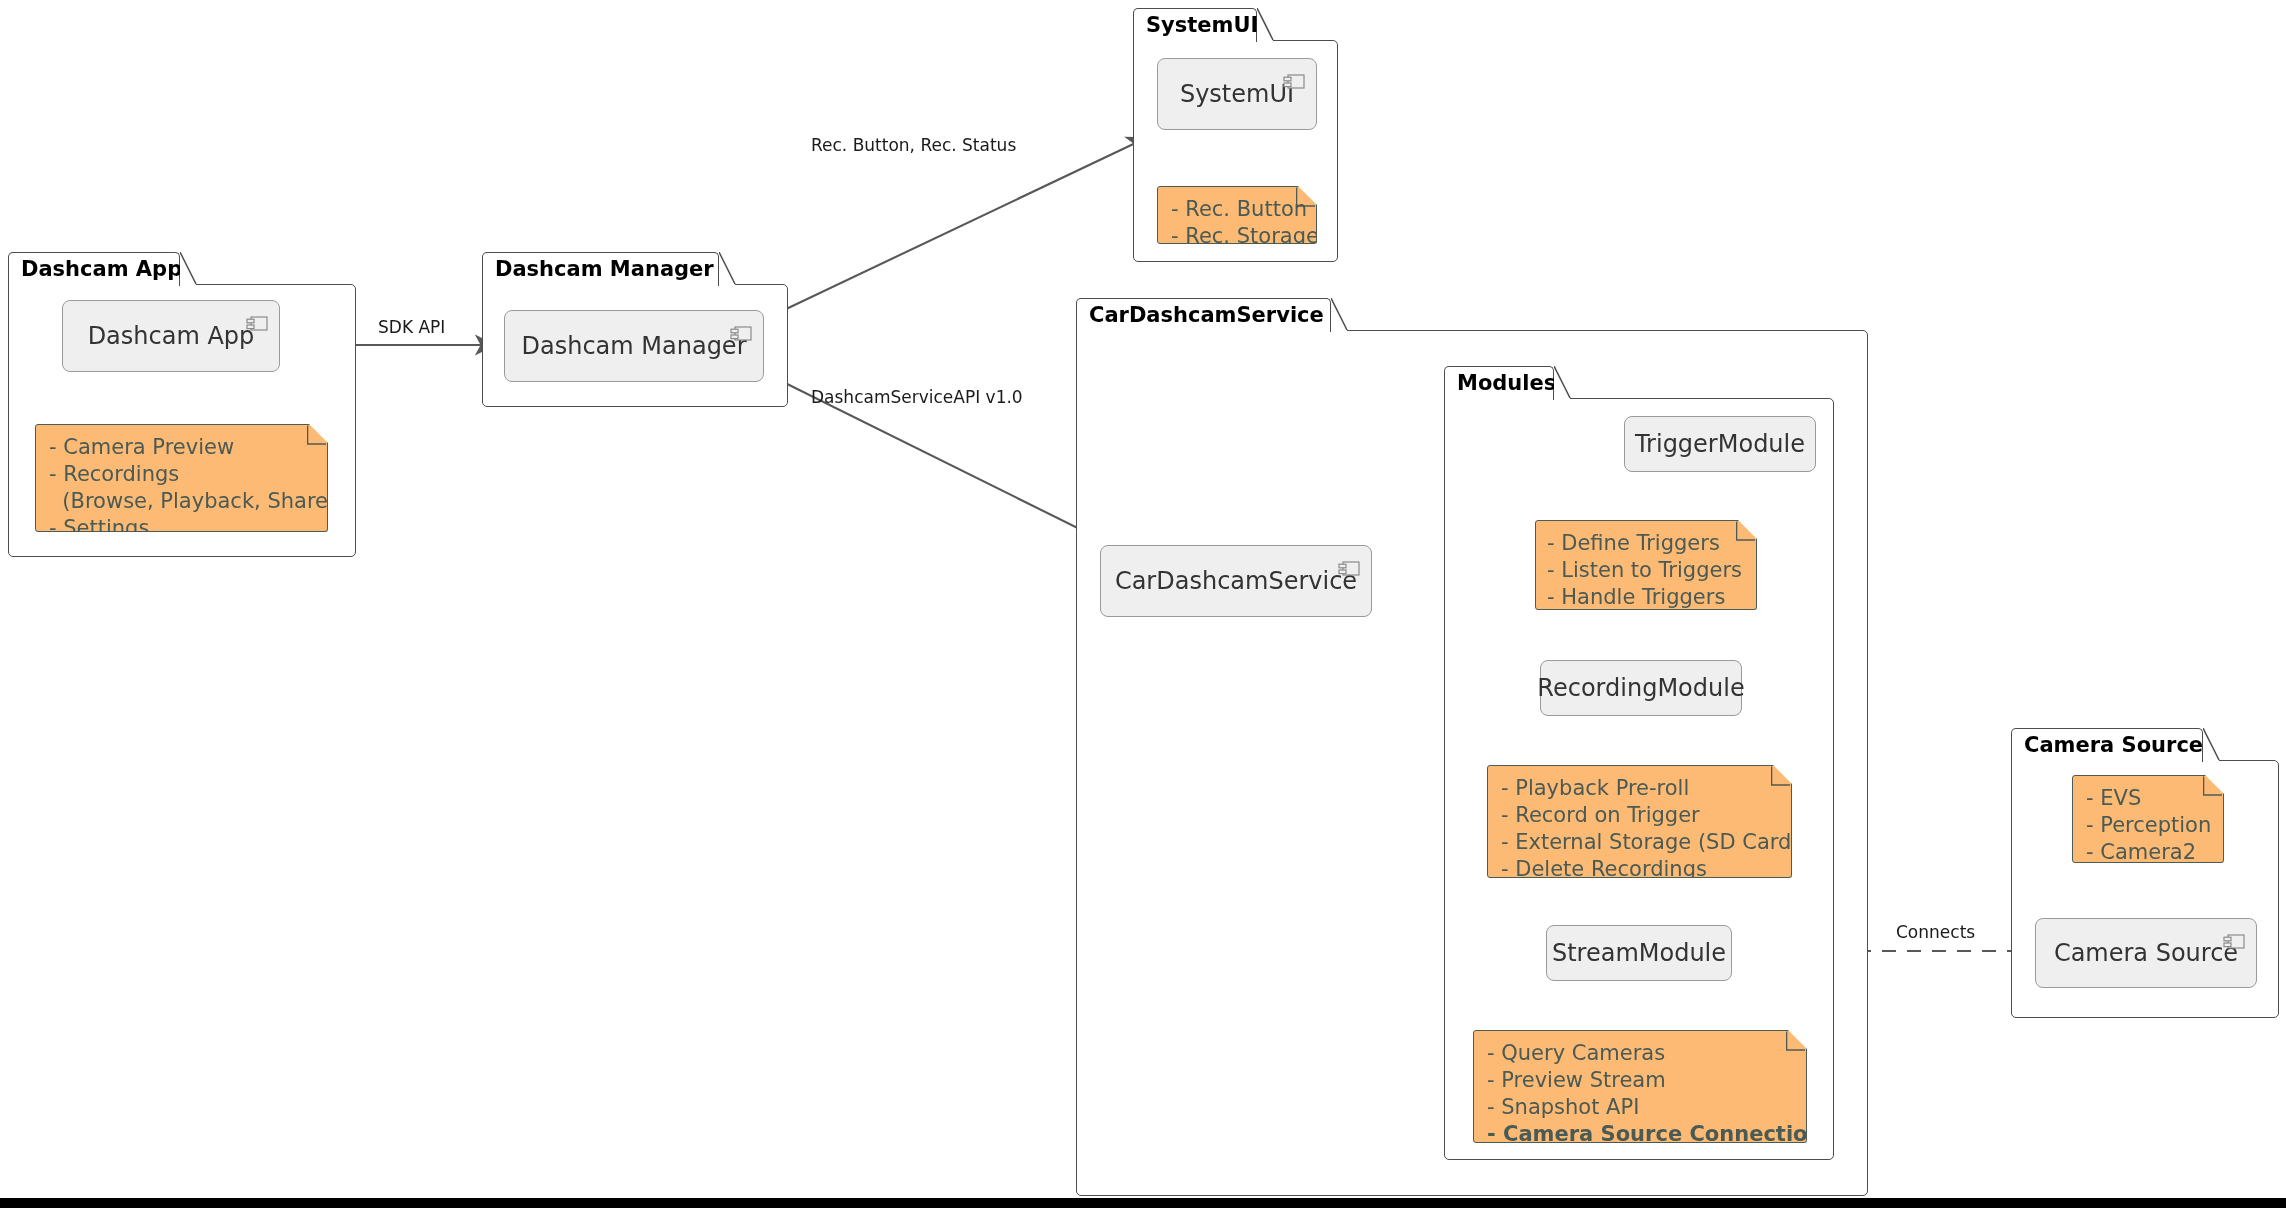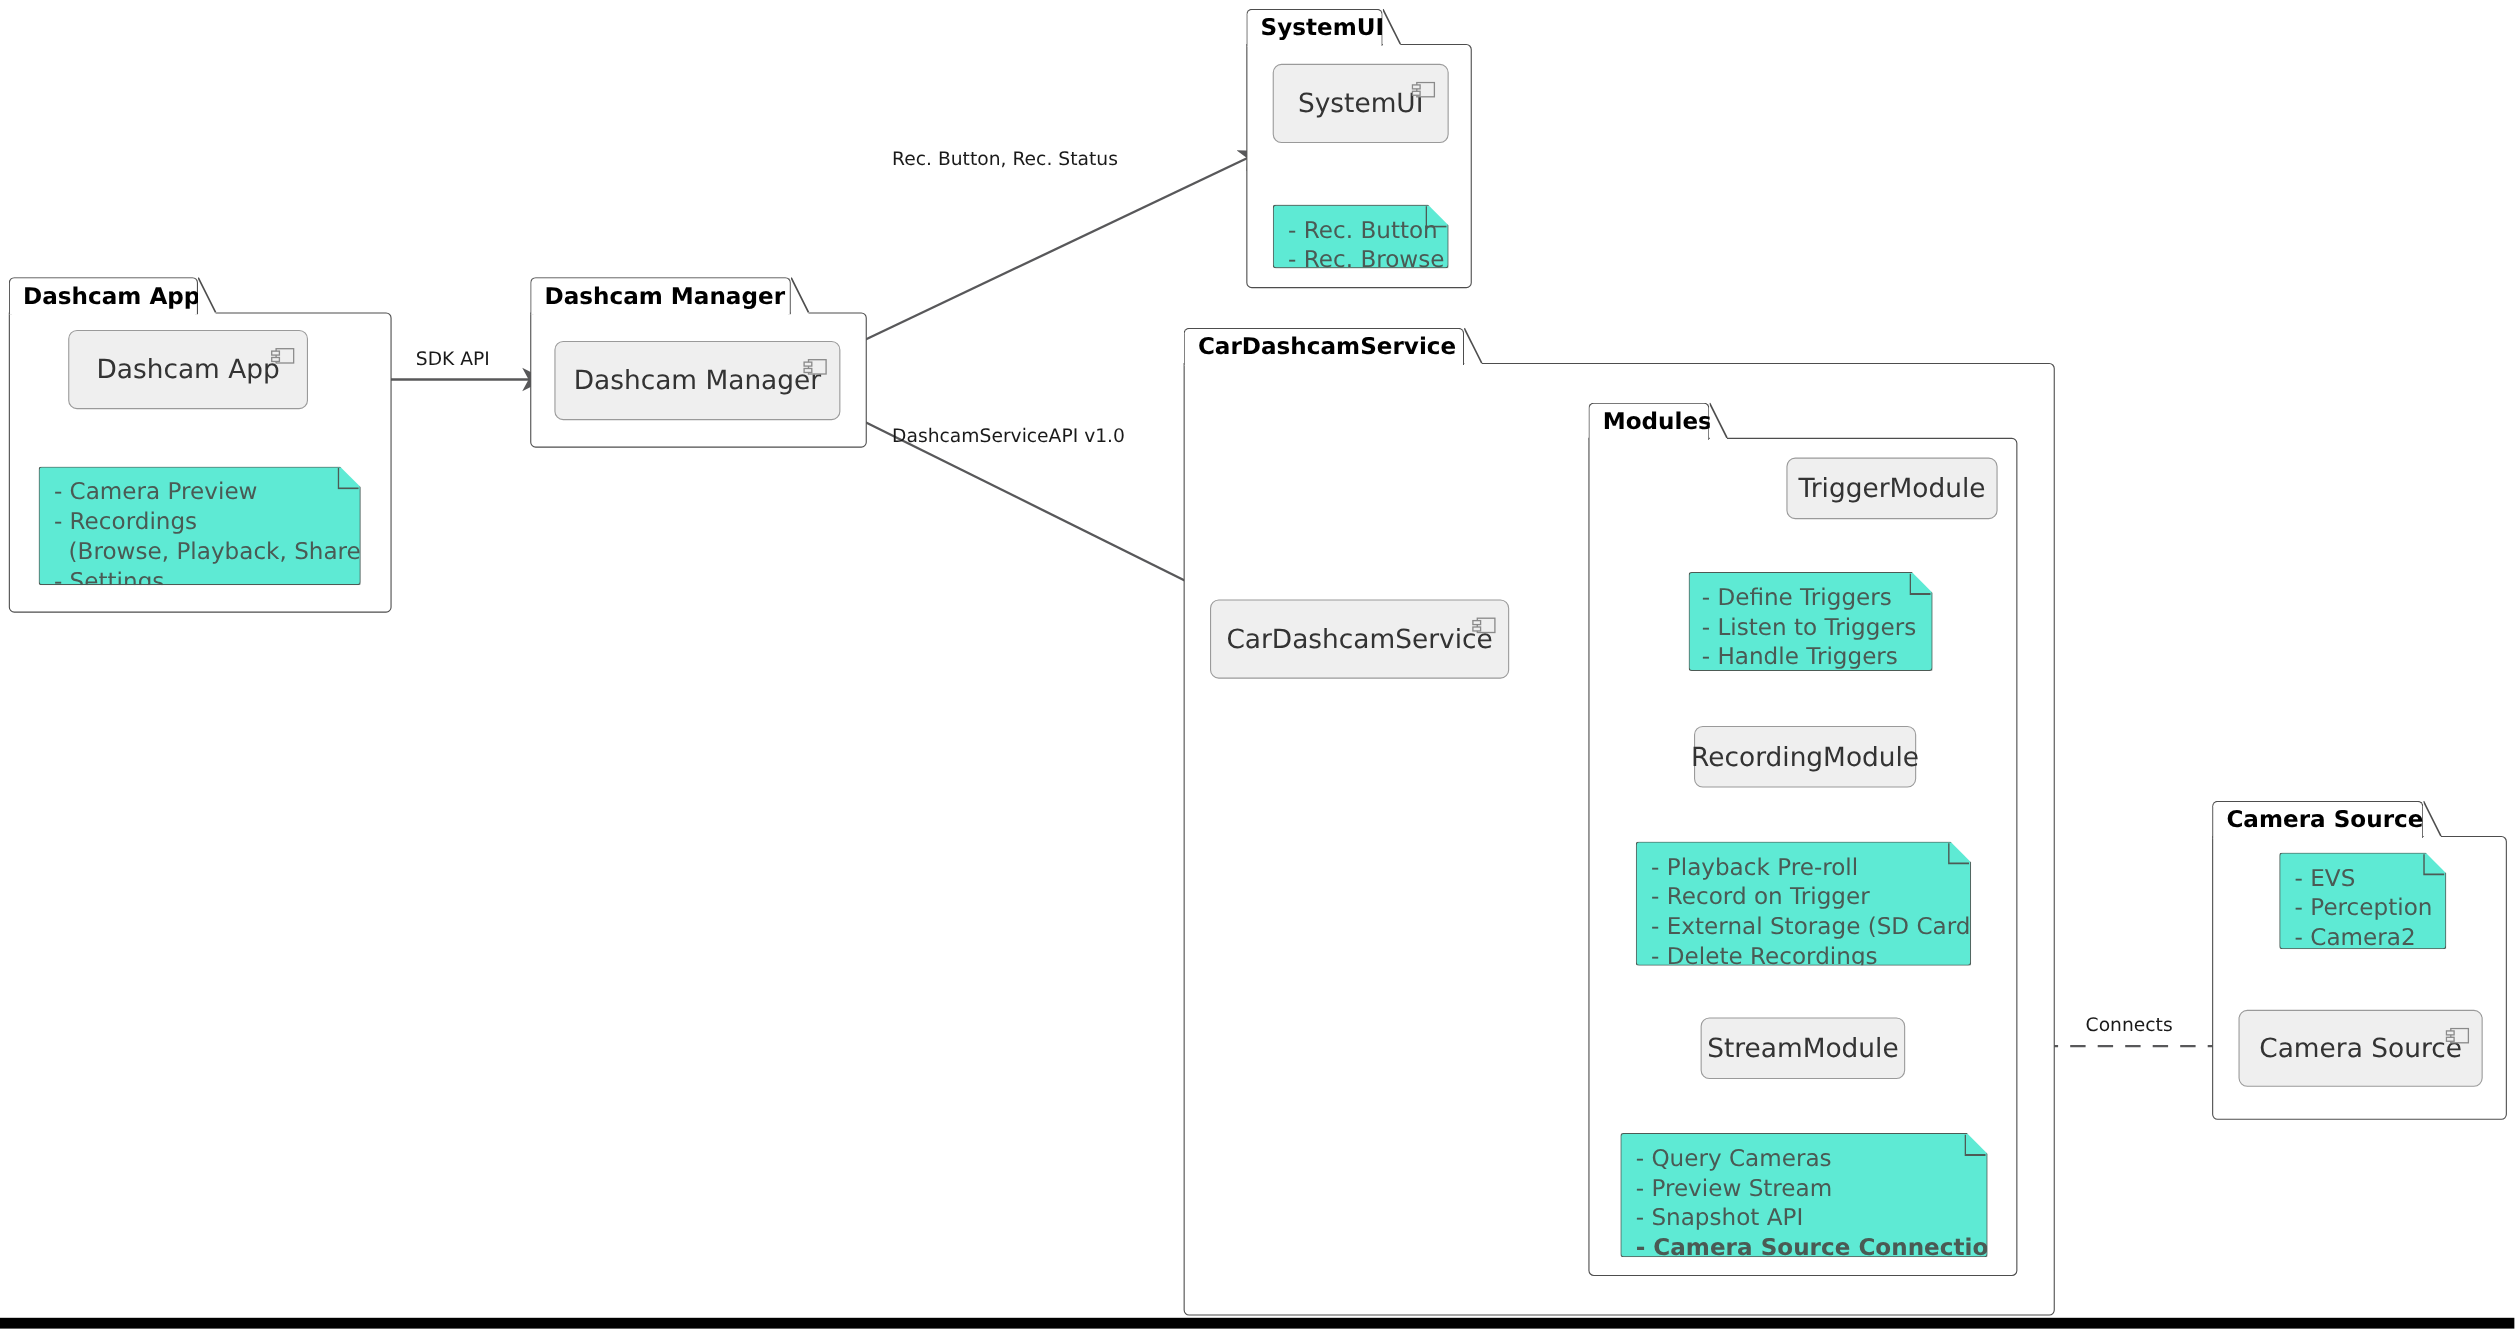--- a/index.html
+++ b/index.html
@@ -19,21 +19,21 @@
 
   
   .comp{position:absolute;box-sizing:border-box;background:#efefef;
         border:1.3px solid #9a9a9a;border-radius:8px;
         display:flex;align-items:center;justify-content:center;
         font-size:24px;color:#333;white-space:nowrap;z-index:4;}
   .comp-label{pointer-events:none;}
   .comp-icon{position:absolute;right:11px;top:9px;width:22px;height:16px;}
 
   
-  .note{position:absolute;box-sizing:border-box;background:#5eead4;
+  .note{position:absolute;box-sizing:border-box;background:#fdba74;
         border:1.6px solid #4d5b55;border-radius:3px;z-index:5;
         padding:9px 14px 9px 13px;color:#4a5a54;font-size:21px;line-height:1.28;
         clip-path:polygon(0 0, calc(100% - 19px) 0, 100% 19px, 100% 100%, 0 100%);
         filter:drop-shadow(2px 2px 1px rgba(0,0,0,0.18));}
   .note .fold{position:absolute;right:0;top:0;width:20px;height:20px;}
   .note b{font-weight:bold;}
   .note div{white-space:nowrap;}
 
   .edge-label{position:absolute;font-size:17px;color:#1a1a1a;white-space:nowrap;z-index:6;}
   #bottombar{position:absolute;left:0;top:1198px;width:2286px;height:10px;background:#000;}
@@ -159,21 +159,21 @@
   </span>
 </div>
 
 <div class="note" style="left:1157px;top:186px;width:160px;height:58px;">
   <span class="fold">
     <svg width="20" height="20" viewBox="0 0 20 20">
         <path d="M0.5,0.5 L0.5,19 L19,19" fill="none" stroke="#4d5b55" stroke-width="1.6"></path>
       </svg>
   </span>
   <div>- Rec. Button</div>
-  <div>- Rec. Browse</div>
+  <div>- Rec. Storage</div>
 </div>
 
 <div class="pkg" style="left:1076px;top:298px;width:792px;height:898px;">
   <div class="pkg-tab" style="width:255px;">
     <span>CarDashcamService</span>
   </div>
   <div class="pkg-tab-slope" style="left:255px;">
     <svg width="18" height="34" viewBox="0 0 18 34">
         <path d="M0,0 L16,32 L16,34 L0,34 Z" fill="#fff" stroke="none"></path>
         <path d="M0,0 L16,32" stroke="#4d4d4d" stroke-width="1.5" fill="none"></path>

